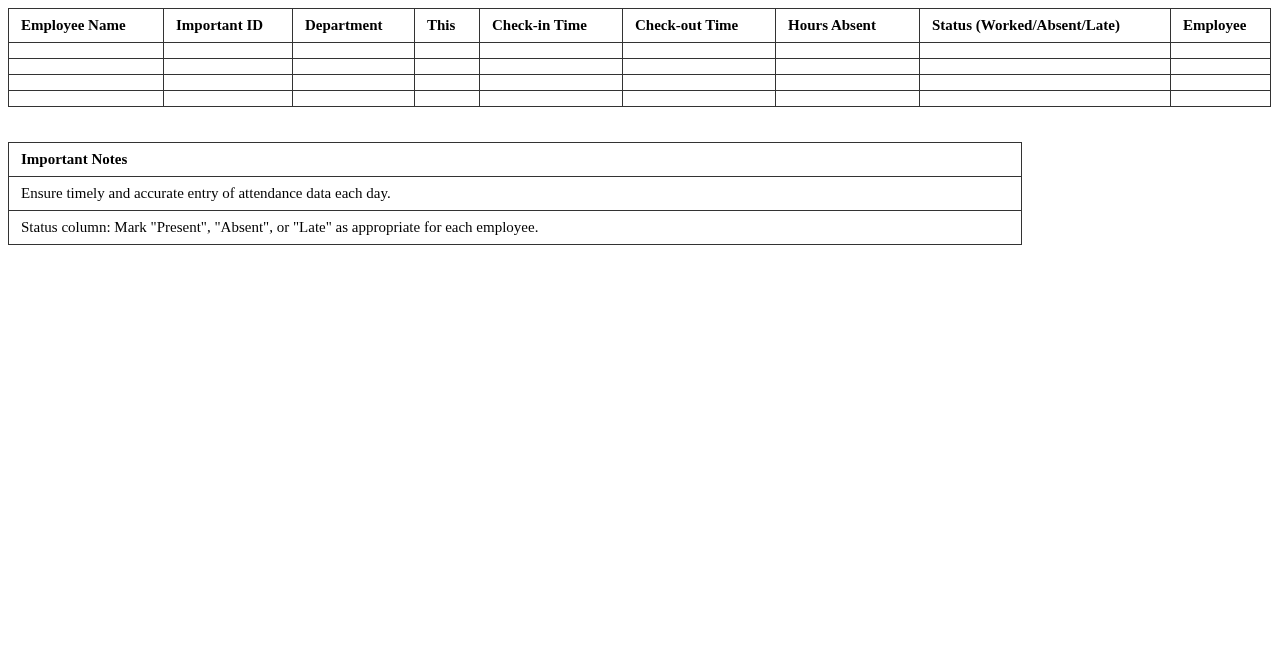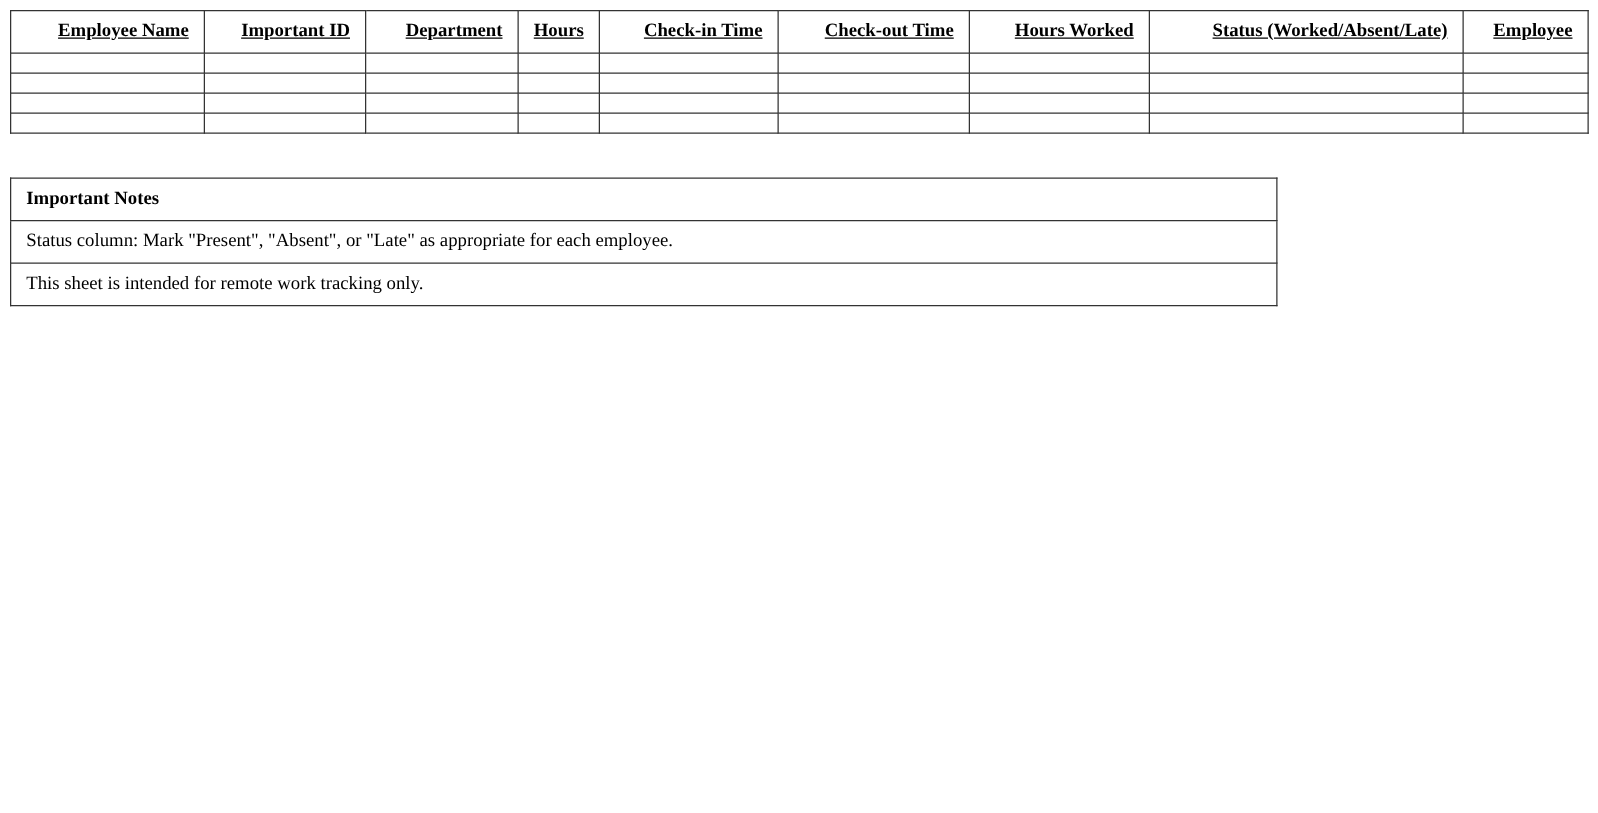--- a/index.html
+++ b/index.html
@@ -19,22 +19,21 @@
       position: absolute;
       left: 8px;
       top: 8px;
       border-collapse: collapse;
       table-layout: fixed;
       width: 1262px;
     }
     .attendance-table th, .attendance-table td {
       border: 1px solid #333333;
       padding: 0 12px;
-      text-align: right;
-      text-decoration: underline;
+      text-align: left;
     }
     .attendance-table th {
       height: 33px;
       font-weight: bold;
       font-size: 15px;
       vertical-align: middle;
       white-space: nowrap;
     }
     .attendance-table td {
       height: 15px;
@@ -70,24 +69,24 @@
     <col style="width:153px">
     <col style="width:144px">
     <col style="width:251px">
     <col style="width:100px">
   </colgroup>
   <thead>
     <tr>
       <th>Employee Name</th>
       <th>Important ID</th>
       <th>Department</th>
-      <th>Hours</th>
+      <th>This</th>
       <th>Check-in Time</th>
       <th>Check-out Time</th>
-      <th>Hours Worked</th>
+      <th>Hours Absent</th>
       <th>Status (Worked/Absent/Late)</th>
       <th>Employee</th>
     </tr>
   </thead>
   <tbody>
     <tr>
       <td></td>
       <td></td>
       <td></td>
       <td></td>
@@ -132,19 +131,19 @@
     </tr>
   </tbody>
 </table>
 
 <table class="notes-table">
   <tbody>
     <tr>
       <td class="notes-heading">Important Notes</td>
     </tr>
     <tr>
-      <td>Status column: Mark "Present", "Absent", or "Late" as appropriate for each employee.</td>
+      <td>Ensure timely and accurate entry of attendance data each day.</td>
     </tr>
     <tr>
-      <td>This sheet is intended for remote work tracking only.</td>
+      <td>Status column: Mark "Present", "Absent", or "Late" as appropriate for each employee.</td>
     </tr>
   </tbody>
 </table>
 
 </body></html>

